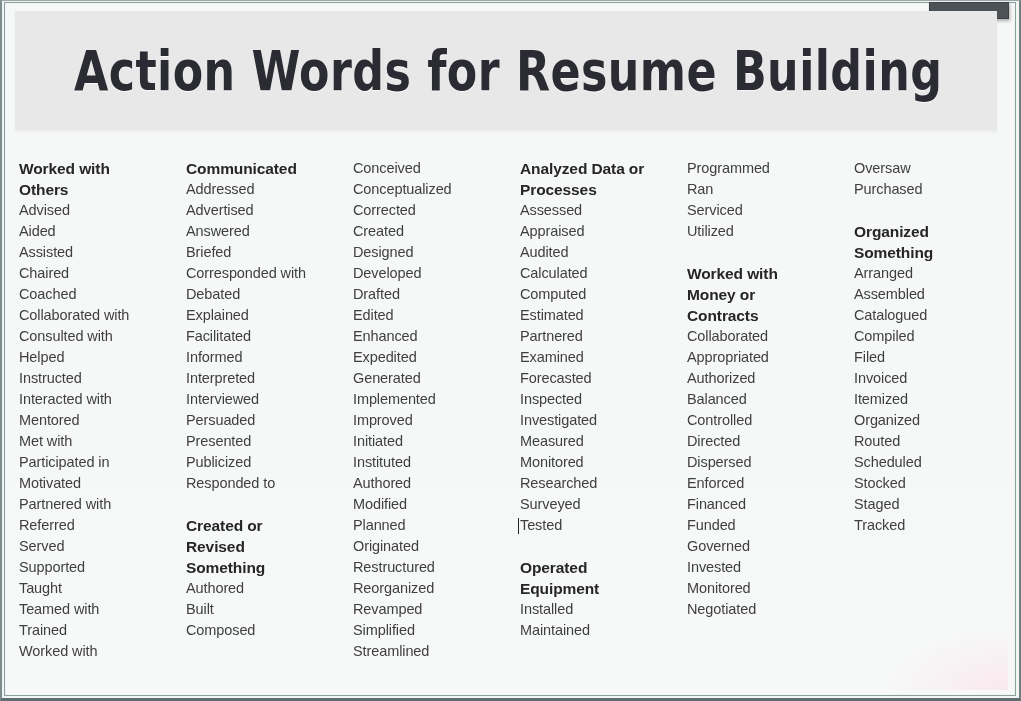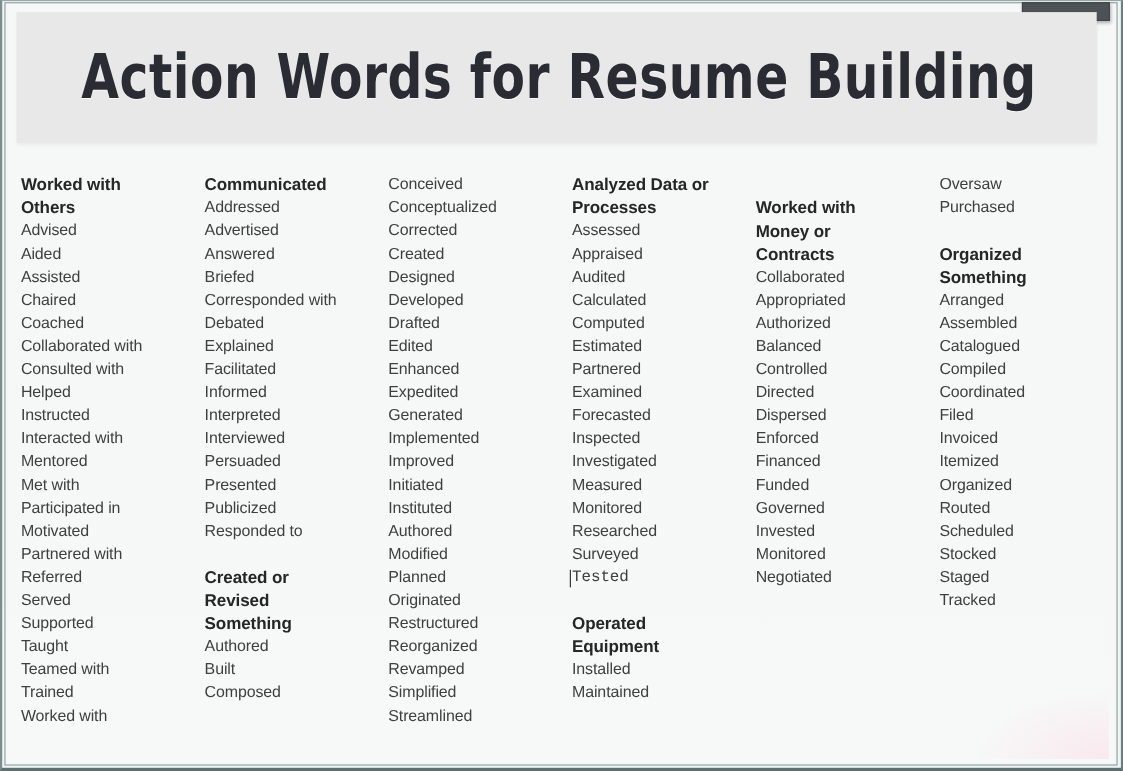--- a/index.html
+++ b/index.html
@@ -141,21 +141,21 @@
     line-height: 21px;
     color: #3f3f3f;
     white-space: nowrap;
     margin: 0;
     padding: 0;
     letter-spacing: -0.1px;
   }
   .block-gap { height: 21px; }
 
   
-  .word-item.has-caret { position: relative; font-family: Liberation Mono, monospace; }
+  .word-item.has-caret { position: relative; }
   .word-item.has-caret::before {
     content: "";
     position: absolute;
     left: -2px;
     top: 3px;
     width: 1px;
     height: 16px;
     background: #262626;
   }
 </style>
@@ -287,20 +287,26 @@
         </div>
         <div class="block-gap"></div>
         <div class="column-block">
           <div class="block-heading">Operated
 Equipment</div>
           <div class="word-item">Installed</div>
           <div class="word-item">Maintained</div>
         </div>
       </div>
       <div class="word-column">
+        <div class="column-block">
+          <div class="word-item">Programmed</div>
+          <div class="word-item">Ran</div>
+          <div class="word-item">Serviced</div>
+          <div class="word-item">Utilized</div>
+        </div>
         <div class="block-gap"></div>
         <div class="column-block">
           <div class="block-heading">Worked with
 Money or
 Contracts</div>
           <div class="word-item">Collaborated</div>
           <div class="word-item">Appropriated</div>
           <div class="word-item">Authorized</div>
           <div class="word-item">Balanced</div>
           <div class="word-item">Controlled</div>
@@ -321,21 +327,20 @@
           <div class="word-item">Purchased</div>
         </div>
         <div class="block-gap"></div>
         <div class="column-block">
           <div class="block-heading">Organized
 Something</div>
           <div class="word-item">Arranged</div>
           <div class="word-item">Assembled</div>
           <div class="word-item">Catalogued</div>
           <div class="word-item">Compiled</div>
-          <div class="word-item">Coordinated</div>
           <div class="word-item">Filed</div>
           <div class="word-item">Invoiced</div>
           <div class="word-item">Itemized</div>
           <div class="word-item">Organized</div>
           <div class="word-item">Routed</div>
           <div class="word-item">Scheduled</div>
           <div class="word-item">Stocked</div>
           <div class="word-item">Staged</div>
           <div class="word-item">Tracked</div>
         </div>

